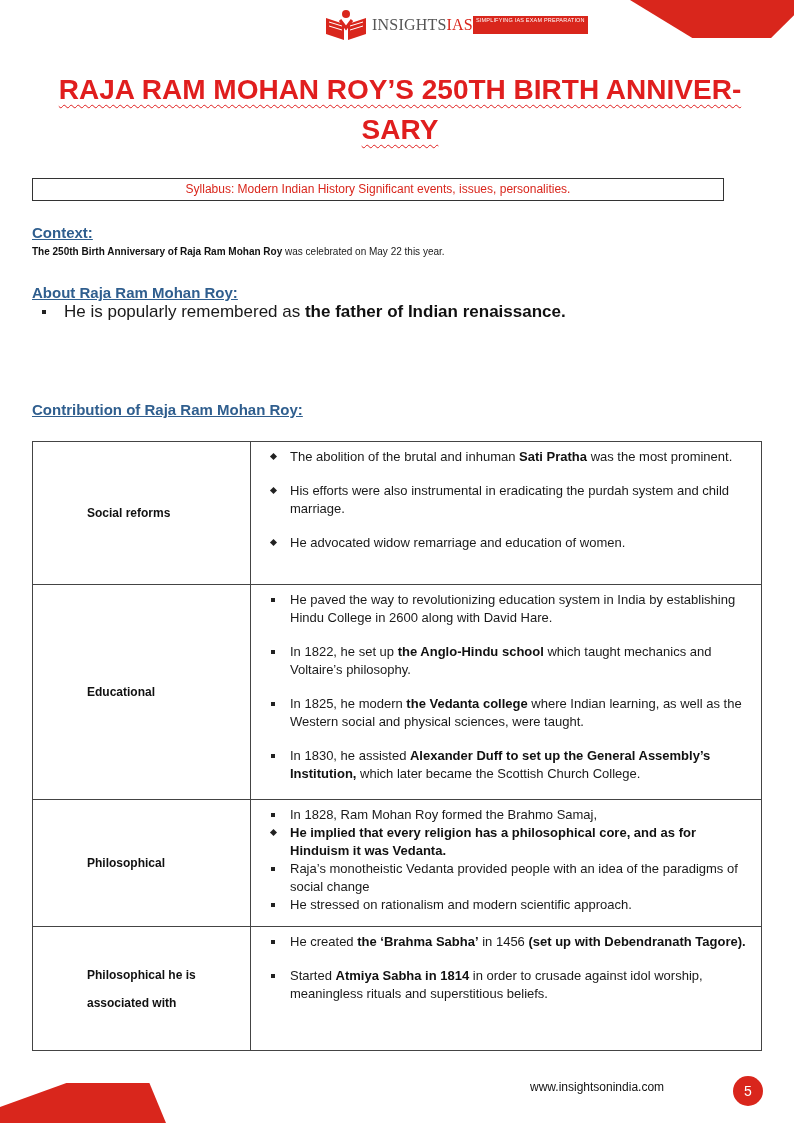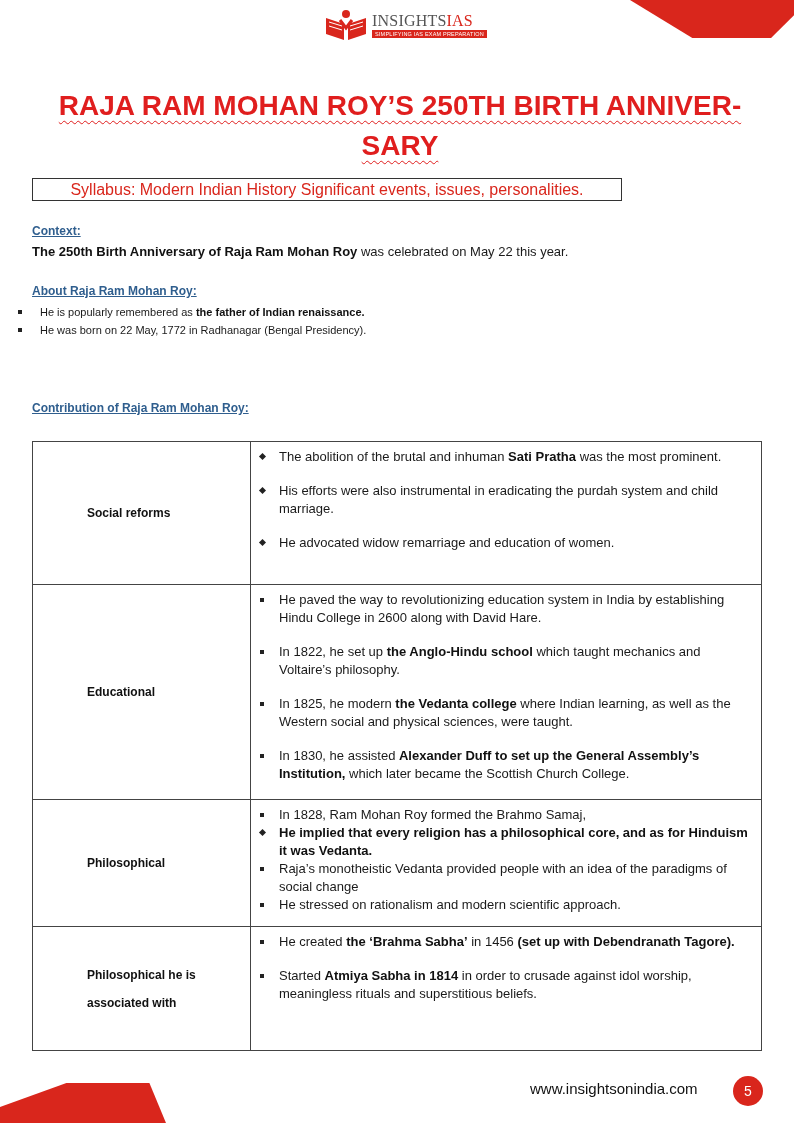--- a/index.html
+++ b/index.html
@@ -6,52 +6,52 @@
     html, body { width: 794px; height: 1123px; background: #ffffff; overflow: hidden; }
     body { position: relative; font-family: "Liberation Sans", sans-serif; color: #1a1a1a; font-size: 13px; }
 
     .corner-tr { position: absolute; top: 0; left: 630px; width: 164px; height: 38px; background: #d9261c;
       clip-path: polygon(0 0, 100% 0, 100% 40%, 86% 100%, 38% 100%); }
     .corner-bl { position: absolute; top: 1083px; left: 0; width: 166px; height: 40px; background: #d9261c;
       clip-path: polygon(40% 0, 90% 0, 100% 100%, 0 100%, 0 60%); }
 
     .logo { position: absolute; top: 8px; left: 322px; display: flex; align-items: center; gap: 2px; }
     .logo-icon { width: 48px; height: 34px; position: relative; }
-    .logo-text { display: flex; flex-direction: column; }
+    .logo-text { display: flex; flex-direction: row; }
     .logo-name { font-family: "Liberation Serif", serif; font-size: 16px; color: #555; letter-spacing: 0.2px; line-height: 18px; }
     .logo-name .ias { color: #d9261c; }
     .logo-tag { background: #d9261c; color: #fff; font-size: 5.5px; padding: 1px 3px; letter-spacing: 0.2px; white-space: nowrap; }
 
-    .title { position: absolute; top: 86px; left: 30px; width: 740px; text-align: center; color: #e01e1e;
+    .title { position: absolute; top: 70px; left: 30px; width: 740px; text-align: center; color: #e01e1e;
       font-family: "Liberation Sans", sans-serif; font-weight: bold; font-size: 28px; line-height: 40px;
       text-decoration: underline; text-decoration-style: wavy; text-decoration-color: #e01e1e; text-decoration-thickness: 1px; text-underline-offset: 5px; }
 
-    .syllabus { position: absolute; top: 178px; left: 32px; width: 590px; height: 23px; border: 1px solid #333;
-      color: #d9261c; font-size: 16px; text-align: center; line-height: 21px; }
+    .syllabus { position: absolute; top: 178px; left: 32px; width: 692px; height: 23px; border: 1px solid #333;
+      color: #d9261c; font-size: 12px; text-align: center; line-height: 21px; }
 
-    .heading { position: absolute; left: 32px; color: #2f5e8e; font-weight: bold; font-size: 12px; text-decoration: underline; }
-    .para { position: absolute; left: 32px; width: 732px; font-size: 13px; line-height: 18px; }
+    .heading { position: absolute; left: 32px; color: #2f5e8e; font-weight: bold; font-size: 15px; text-decoration: underline; }
+    .para { position: absolute; left: 32px; width: 732px; font-size: 10px; line-height: 18px; }
     b { font-weight: bold; color: #111; }
 
-    ul.sq { position: absolute; left: 16px; width: 732px; list-style: none; font-size: 11px; line-height: 18px; }
+    ul.sq { position: absolute; left: 40px; width: 732px; list-style: none; font-size: 17px; line-height: 18px; }
     ul.sq li { position: relative; padding-left: 24px; }
     ul.sq li::before { content: ""; position: absolute; left: 2px; top: 7px; width: 4px; height: 4px; background: #222; }
 
     table.contrib { position: absolute; top: 441px; left: 32px; width: 730px; border-collapse: collapse; }
     table.contrib td { border: 1.5px solid #444; vertical-align: top; }
     td.cat { width: 218px; font-weight: bold; font-size: 12px; color: #111; padding-left: 54px; vertical-align: middle !important; }
-    td.det { padding: 6px 12px 0 6px; }
+    td.det { padding: 6px 12px 0 17px; }
     td.det ul { list-style: none; font-size: 13px; line-height: 18px; }
     td.det li { position: relative; padding-left: 22px; }
     td.det li::before { content: ""; position: absolute; left: 3px; top: 7px; width: 4px; height: 4px; background: #222; }
     td.det li.diamond::before { width: 5px; height: 5px; transform: rotate(45deg); left: 3px; top: 6px; }
     td.det.spaced li { margin-bottom: 16px; }
     .orgcat { line-height: 28px; }
 
-    .footer-url { position: absolute; top: 1080px; left: 530px; font-size: 15px; color: #111; }
+    .footer-url { position: absolute; top: 1080px; left: 530px; font-size: 12px; color: #111; }
     .page-badge { position: absolute; top: 1076px; left: 733px; width: 30px; height: 30px; border-radius: 50%;
       background: #d9261c; color: #fff; font-size: 14px; text-align: center; line-height: 30px; }
   </style>
 </head>
 <body>
 
 <div class="corner-tr"></div>
 <div class="corner-bl"></div>
 
 <div class="logo">
@@ -71,21 +71,20 @@
 <h1 class="title">RAJA RAM MOHAN ROY’S 250TH BIRTH ANNIVER-SARY</h1>
 
 <div class="syllabus">Syllabus: Modern Indian History Significant events, issues, personalities.</div>
 
 <div class="heading" style="top:224px">Context:</div>
 <div class="para" style="top:243px"><b>The 250th Birth Anniversary of Raja Ram Mohan Roy</b><span> was celebrated on May 22 this year.</span></div>
 
 <div class="heading" style="top:284px">About Raja Ram Mohan Roy:</div>
 <ul class="sq" style="top:303px">
   <li><span>He is popularly remembered as </span><b>the father of Indian renaissance.</b></li>
-  <li><span>He was born on 22 May, 1772 in Radhanagar (Bengal Presidency).</span></li>
 </ul>
 
 <div class="heading" style="top:401px">Contribution of Raja Ram Mohan Roy:</div>
 
 <table class="contrib">
   <tbody>
       <tr style="height:143px">
     <td class="cat">Social reforms</td>
     <td class="det spaced">
       <ul>

